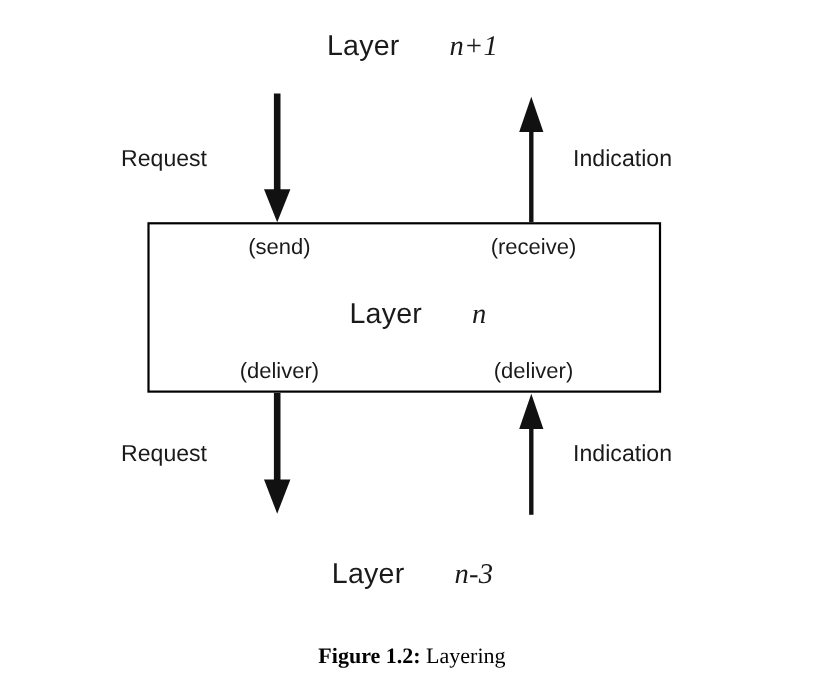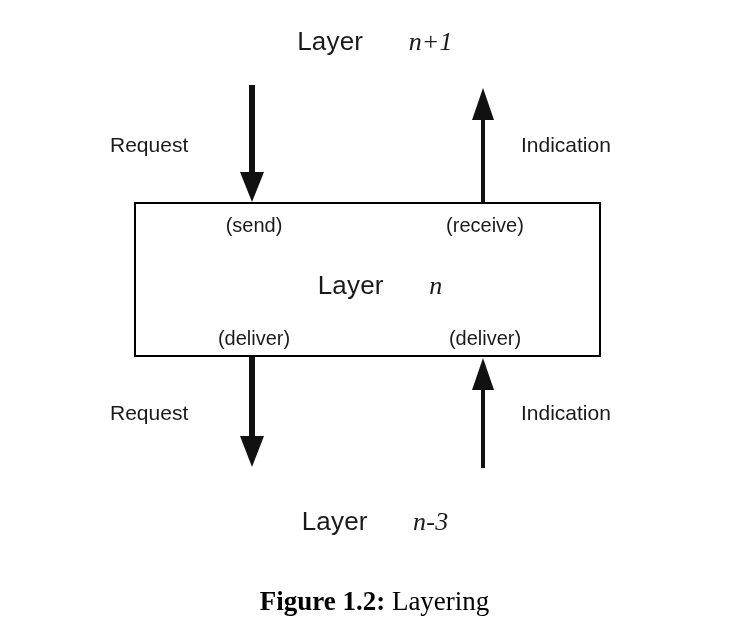--- a/index.html
+++ b/index.html
@@ -51,21 +51,21 @@
     box-sizing: border-box;
     background: #ffffff;
   }
   #caption {
     position: absolute;
     left: 0;
     top: 585px;
     width: 749px;
     text-align: center;
     font-family: "Liberation Serif", serif;
-    font-size: 27px;
+    font-size: 20px;
     color: #000000;
     line-height: 1.2;
   }
   #caption .capnum {
     font-weight: bold;
   }
   svg.arrows {
     position: absolute;
     left: 0;
     top: 0;

